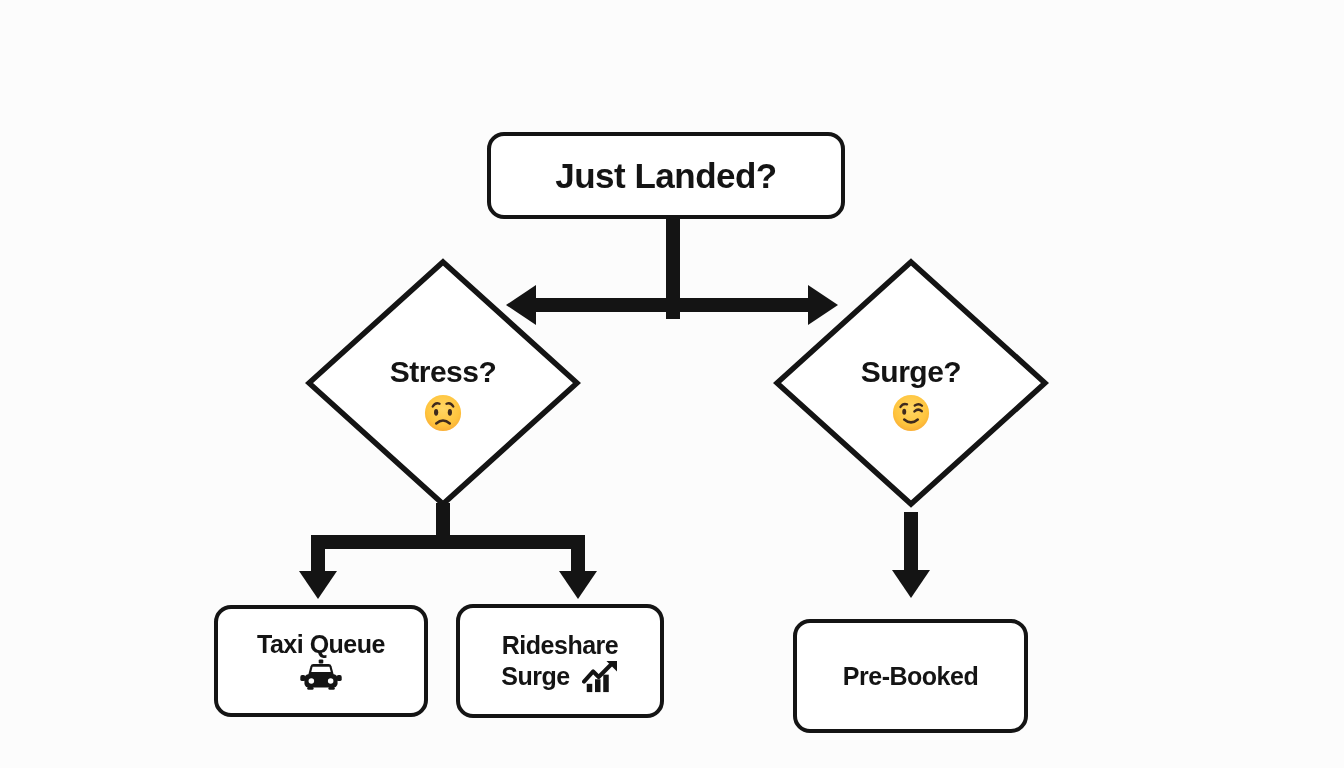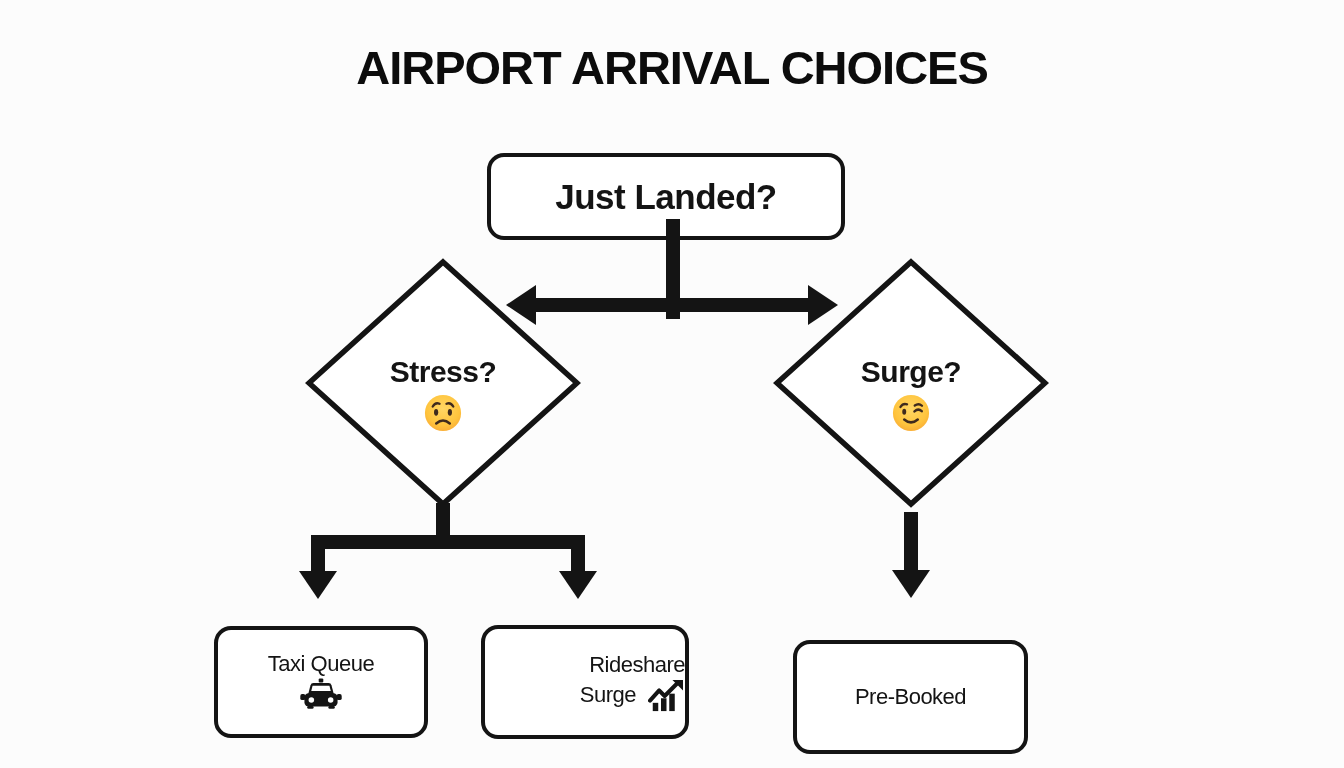--- a/index.html
+++ b/index.html
@@ -13,25 +13,25 @@
     font-family:"Liberation Sans","DejaVu Sans",sans-serif;
     color:var(--ink);
   }
   .title{
     position:absolute;left:0;right:0;top:40px;text-align:center;
     font-size:47px;font-weight:bold;letter-spacing:-1px;color:#0c0c0c;
   }
   .node{
     position:absolute;background:#fff;border:4px solid var(--ink);
     border-radius:17px;display:flex;flex-direction:column;
-    align-items:center;justify-content:center;text-align:center;margin-top:21px;
+    align-items:center;justify-content:center;text-align:center;
   }
   .start-node{left:487px;top:132px;width:350px;height:79px;}
   .start-label{font-size:35px;font-weight:bold;letter-spacing:-0.5px;}
-  .leaf-label{font-size:22px;font-weight:normal;letter-spacing:-0.5px;line-height:1.2;}
+  .leaf-label{font-size:25px;font-weight:bold;letter-spacing:-0.5px;line-height:1.2;}
   .leaf-row{display:flex;align-items:center;justify-content:center;gap:12px;}
   
   .bar{position:absolute;background:var(--ink);}
   .tri{position:absolute;width:0;height:0;}
   .tri-left{border-top:20px solid transparent;border-bottom:20px solid transparent;border-right:30px solid var(--ink);}
   .tri-right{border-top:20px solid transparent;border-bottom:20px solid transparent;border-left:30px solid var(--ink);}
   .tri-down{border-left:19px solid transparent;border-right:19px solid transparent;border-top:28px solid var(--ink);}
   
   .diamond-wrap{position:absolute;width:276px;height:250px;}
   .diamond-content{
@@ -40,21 +40,20 @@
   }
   .diamond-label{font-size:30px;font-weight:bold;letter-spacing:-0.5px;}
   .emoji{width:42px;height:42px;}
   .icon{display:block;}
 </style>
 </head>
 <body>
 
 <div class="stage">
 
-  <div class="title">AIRPORT ARRIVAL CHOICES</div>
 
   <div class="node start-node">
     <div class="start-label">Just Landed?</div>
   </div>
 
   <div class="bar" style="left:666px;top:219px;width:14px;height:100px;"></div>
   <div class="bar" style="left:534px;top:298px;width:276px;height:14px;"></div>
   <div class="tri tri-left" style="left:506px;top:285px;"></div>
   <div class="tri tri-right" style="left:808px;top:285px;"></div>
 
@@ -118,21 +117,21 @@
       <rect x="7" y="16.5" width="36" height="14.5" rx="4.5" fill="#141414"></rect>
       <rect x="2.5" y="17.5" width="5.5" height="6.5" rx="2" fill="#141414"></rect>
       <rect x="42" y="17.5" width="5.5" height="6.5" rx="2" fill="#141414"></rect>
       <circle cx="14.5" cy="24" r="3" fill="#ffffff"></circle>
       <circle cx="35.5" cy="24" r="3" fill="#ffffff"></circle>
       <rect x="10" y="30.5" width="7" height="3" rx="1.5" fill="#141414"></rect>
       <rect x="33" y="30.5" width="7" height="3" rx="1.5" fill="#141414"></rect>
     </svg>
   </div>
 
-  <div class="node" style="left:481px;top:604px;width:200px;height:106px;align-items:flex-end;">
+  <div class="node" style="left:456px;top:604px;width:200px;height:106px;">
     <div class="leaf-label">Rideshare</div>
     <div class="leaf-row">
       <span class="leaf-label">Surge</span>
       <svg class="icon" width="37" height="33" viewBox="0 0 40 36">
         <rect x="5" y="26" width="6" height="9" fill="#141414"></rect>
         <rect x="14" y="21" width="6" height="14" fill="#141414"></rect>
         <rect x="23" y="16" width="6" height="19" fill="#141414"></rect>
         <path d="M2,23.5 L12,12.5 L18,18.5 L31,5.5" fill="none" stroke="#141414" stroke-width="4.4" stroke-linecap="round" stroke-linejoin="round"></path>
         <polygon points="26.5,1 38,1 38,12.5" fill="#141414"></polygon>
       </svg>

